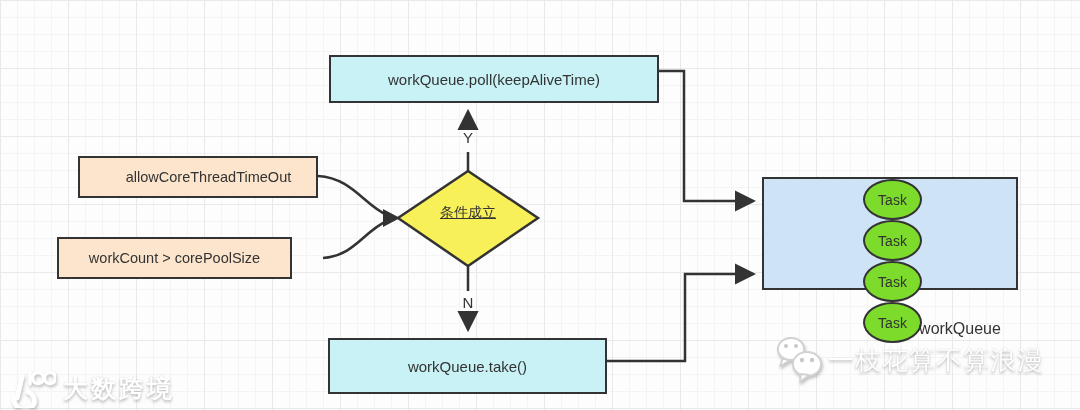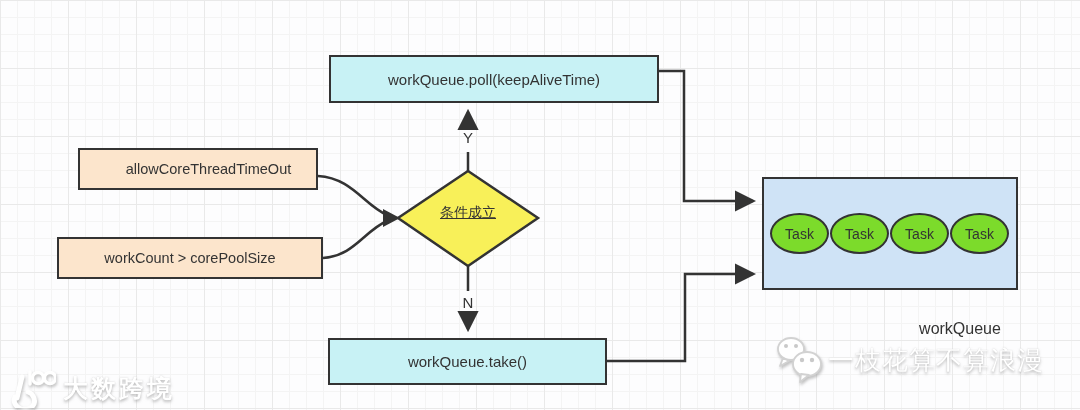--- a/index.html
+++ b/index.html
@@ -34,23 +34,23 @@
     justify-content: center;
     border: 2px solid #333333;
     color: #333333;
     font-size: 15px;
     white-space: nowrap;
   }
   .cyan  { background: #c8f2f5; }
   .peach { background: #fce5cc; }
 
   .node-poll      { left: 329px; top: 55px;  width: 330px; height: 48px; }
-  .node-take      { left: 328px; top: 338px; width: 279px; height: 47px; }
-  .node-allow     { left: 78px;  top: 148px; width: 240px; height: 42px; font-size: 14.5px; padding-left: 21px; }
-  .node-workcount { left: 57px;  top: 237px; width: 266px; height: 42px; font-size: 14.5px; }
+  .node-take      { left: 328px; top: 338px; width: 279px; height: 56px; }
+  .node-allow     { left: 78px;  top: 156px; width: 240px; height: 42px; font-size: 14.5px; padding-left: 21px; }
+  .node-workcount { left: 57px;  top: 237px; width: 235px; height: 42px; font-size: 14.5px; }
 
   .diamond-label {
     position: absolute; z-index: 2;
     left: 398px; top: 204px; width: 140px;
     text-align: center; font-size: 14px; color: #333333; text-decoration: underline;
   }
 
   .branch-label {
     position: absolute; z-index: 2;
     width: 26px; text-align: center;
@@ -59,20 +59,21 @@
   .branch-y { left: 455px; top: 129px; }
   .branch-n { left: 455px; top: 294px; }
 
   .queue-box {
     position: absolute; z-index: 2;
     left: 762px; top: 177px; width: 256px; height: 113px;
     background: #cfe3f6;
     border: 2px solid #333333;
     display: flex; align-items: center;
     padding-left: 6px;
+    flex-direction: column;
   }
   .task {
     width: 59px; height: 41px;
     margin-right: 1px;
     background: #7cdb2b;
     border: 2px solid #333333;
     border-radius: 50%;
     display: flex; align-items: center; justify-content: center;
     font-size: 14px; color: #333333;
     flex: 0 0 auto;

